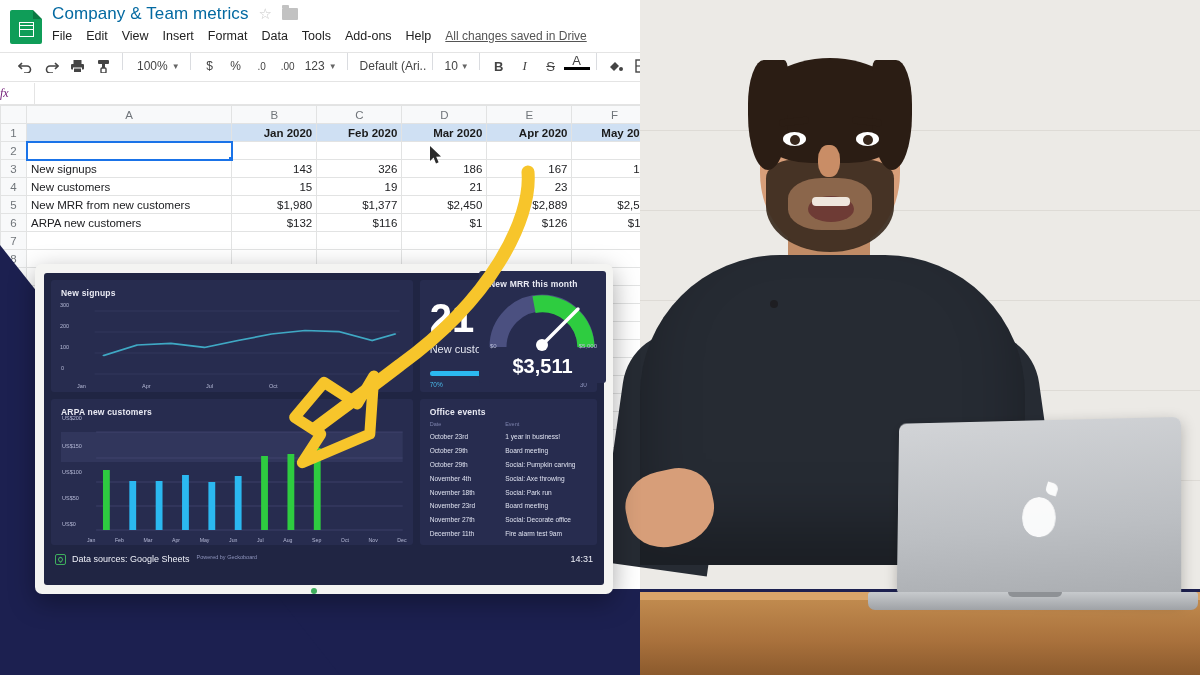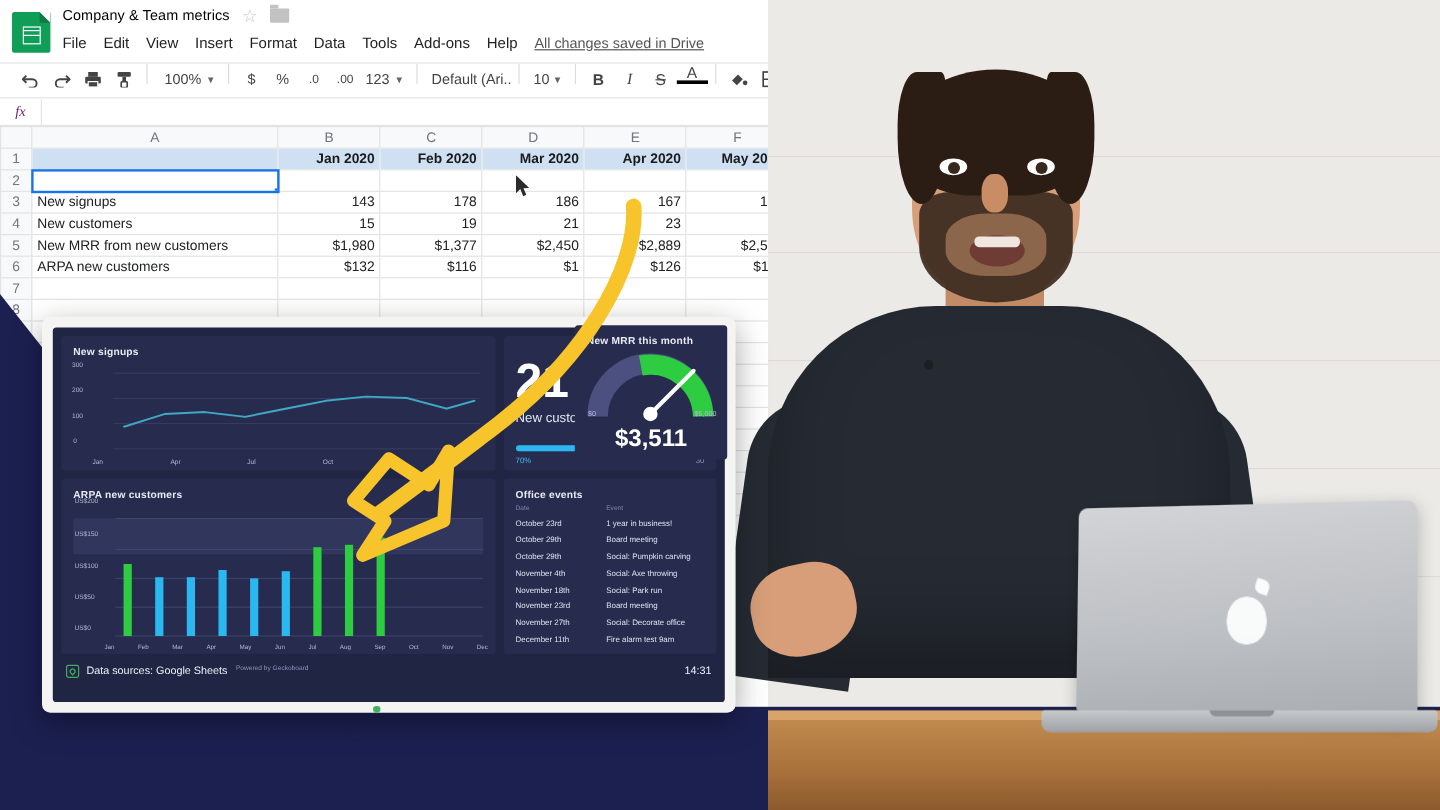--- a/index.html
+++ b/index.html
@@ -33,21 +33,21 @@
     display:flex; align-items:center; justify-content:center;
   }
   .gs-logo::before{
     content:""; position:absolute; right:0; top:0;
     border-width:0 9px 9px 0; border-style:solid;
     border-color:#fff #fff #0b7a43 #0b7a43;
   }
   .gs-logo-grid { width:15px; height:15px; border:1.6px solid #fff; margin-top:4px;}
   .gs-logo-grid i{ display:block; height:1.4px; background:#fff; margin:2.4px 0;}
   .gs-title-row { position:absolute; left:52px; top:4px; display:flex; align-items:center; gap:10px;}
-  .gs-title { font-size:12px; color:#000000; letter-spacing:.1px; }
+  .gs-title { font-size:17px; color:#0369a1; letter-spacing:.1px; }
   .star-icon { color:#c9c9c9; font-size:15px; }
   .folder-icon { width:16px; height:12px; background:#c2c2c2; border-radius:1px; position:relative;}
   .folder-icon::before{content:"";position:absolute;left:0;top:-3px;width:7px;height:3px;background:#c2c2c2;border-radius:1px 1px 0 0;}
   .gs-menu { position:absolute; left:52px; top:29px; display:flex; align-items:center; gap:14px; font-size:12.5px; color:#222; }
   .gs-menu span { cursor:default; }
   .gs-saved { color:#555; text-decoration:underline; font-size:12px;}
 
   .hdr-right { position:absolute; right:8px; top:8px; display:flex; align-items:center; gap:14px; }
   .ic-btn { width:24px; height:24px; display:flex; align-items:center; justify-content:center; color:#5f6368;}
   .share-btn {
@@ -72,21 +72,21 @@
   .tb-zoom { min-width:46px; justify-content:flex-start; padding-left:8px;}
   .tb-font { width:72px; justify-content:flex-start; padding-left:6px; white-space:nowrap; overflow:hidden;}
   .tb-size { width:34px; justify-content:flex-start; padding-left:6px;}
   .collapse-caret { position:absolute; right:36px; color:#555; font-size:13px;}
 
   
   .gs-formula {
     position:absolute; top:83px; left:0; right:32px; height:22px;
     display:flex; align-items:center; border-bottom:1px solid #e4e4e4; background:#fff;
   }
-  .fx { width:34px; text-align:center; font-style:italic; color:#701a75; font-size:12px; font-family:"Liberation Serif",serif;}
+  .fx { width:34px; font-style:italic; color:#701a75; font-size:12px; font-family:"Liberation Serif",serif;}
   .fx-input { flex:1; border-left:1px solid #e4e4e4; height:22px; }
 
   
   .grid-wrap { position:absolute; top:105px; left:0; right:32px; bottom:0; overflow:hidden; background:#fff; }
   table.sheet { border-collapse:collapse; table-layout:fixed; width:1168px; }
   table.sheet th, table.sheet td { border:1px solid #e2e3e3; height:18px; font-size:11.5px; }
   .corner { width:26px; background:#f8f9fa; }
   .colhead { background:#f8f9fa; color:#70757a; font-weight:400; font-size:10.5px; text-align:center; height:17px;}
   .rowhead { background:#f8f9fa; color:#70757a; font-weight:400; font-size:10.5px; text-align:center; width:26px;}
   td.cell { padding:0 4px; color:#202124; white-space:nowrap; overflow:hidden; }
@@ -479,21 +479,21 @@
           <td class="cell num"></td>
           <td class="cell num"></td>
           <td class="cell num"></td>
           <td class="cell num"></td>
           <td class="cell num"></td>
         </tr>
         <tr>
           <td class="rowhead">3</td>
           <td class="cell">New signups</td>
           <td class="cell num">143</td>
-          <td class="cell num">178</td>
+          <td class="cell num">326</td>
           <td class="cell num">186</td>
           <td class="cell num">167</td>
           <td class="cell num">199</td>
           <td class="cell num">230</td>
           <td class="cell num"></td>
           <td class="cell num"></td>
           <td class="cell num">240</td>
           <td class="cell num"></td>
           <td class="cell num"></td>
         </tr>

